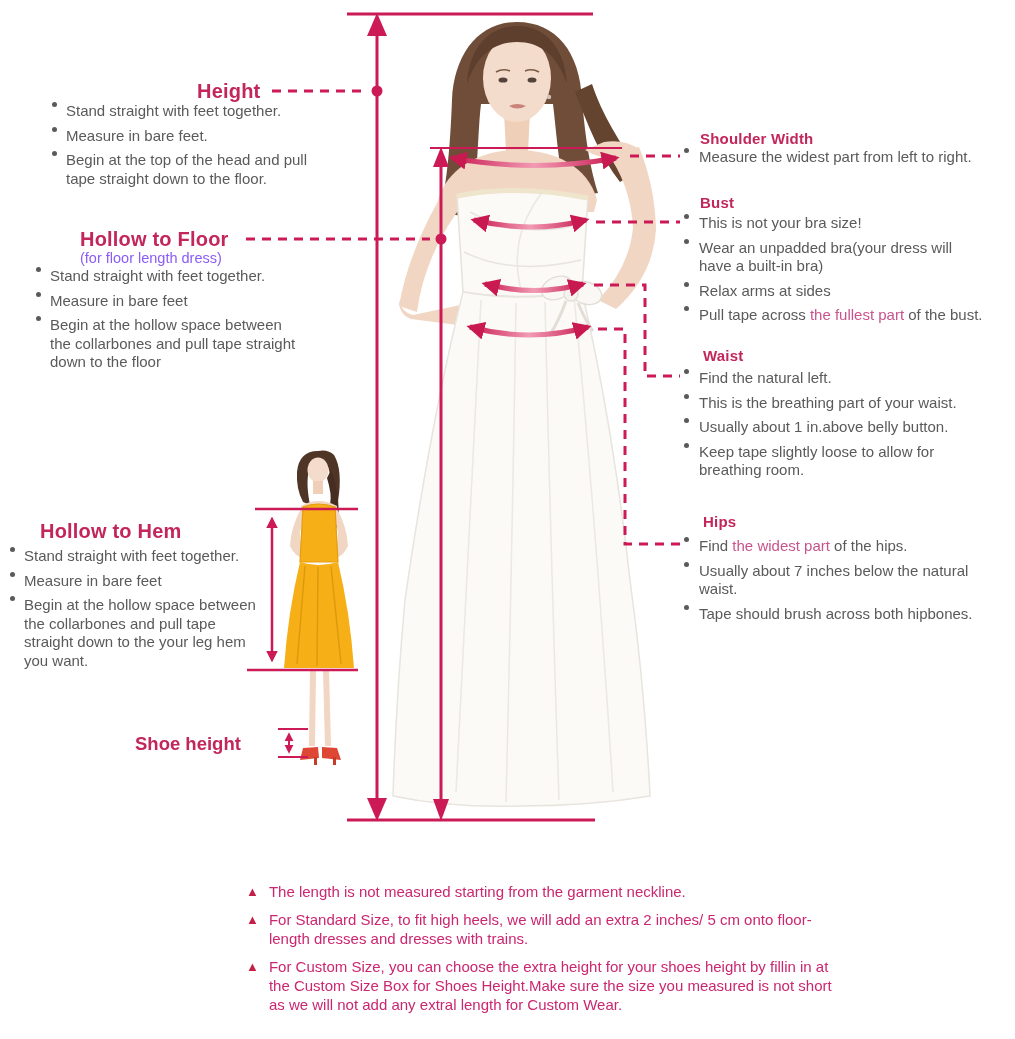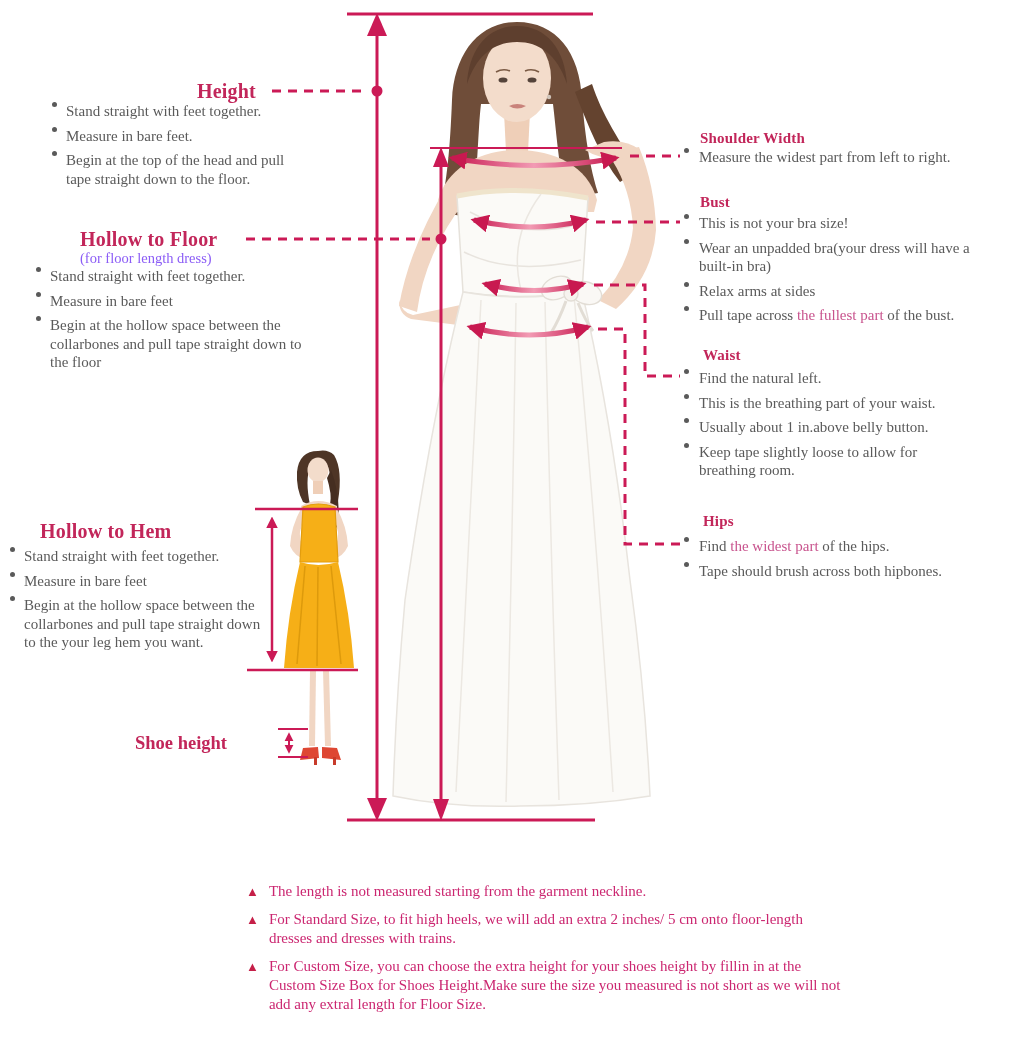--- a/index.html
+++ b/index.html
@@ -1,18 +1,18 @@
 <!DOCTYPE html>
 <html><head>
 <meta charset="utf-8">
 <style>
   html,body{margin:0;padding:0;background:#fff;}
   .canvas{
     position:relative;width:1015px;height:1039px;background:#fff;
-    font-family:Liberation Serif, serif;overflow:hidden;
+    font-family:Liberation Sans, sans-serif;overflow:hidden;
   }
   .layer{position:absolute;left:0;top:0;}
   .title{
     position:absolute;font-weight:bold;font-size:20px;color:#C2265A;
     letter-spacing:.2px;white-space:nowrap;
   }
   .rtitle{font-size:15px;}
   .subtitle{
     position:absolute;font-size:14.5px;color:#8b5cf6;white-space:nowrap;
   }
@@ -272,32 +272,35 @@
         <span>Keep tape slightly loose to allow for breathing room.</span>
       </li>
   </ul>
 
   <div class="title rtitle" style="left:703px;top:513px;">Hips</div>
   <ul class="blist rlist" id="hips-list" style="left:684px;top:537px;width:322px;">
     <li>
       <span><span>Find </span><span class="hl">the widest part</span><span> of the hips.</span></span>
     </li>
     <li>
+        <span>Usually about 7 inches below the natural waist.</span>
+      </li>
+    <li>
         <span>Tape should brush across both hipbones.</span>
       </li>
   </ul>
 
   <div class="notes">
     <div class="note">
       <span class="tri">▲</span>
       <span class="ntext">The length is not measured starting from the garment neckline.</span>
     </div>
     <div class="note">
       <span class="tri">▲</span>
       <span class="ntext">For Standard Size, to fit high heels, we will add an extra 2 inches/ 5  cm onto floor-length dresses and dresses with trains.</span>
     </div>
     <div class="note">
       <span class="tri">▲</span>
-      <span class="ntext">For Custom Size, you can choose the extra height for your shoes height by fillin in at the Custom Size Box for Shoes Height.Make sure the size you measured is not short as we will not add any extral length for Floor Size.</span>
+      <span class="ntext">For Custom Size, you can choose the extra height for your shoes height by fillin in at the Custom Size Box for Shoes Height.Make sure the size you measured is not short as we will not add any extral length for Custom Wear.</span>
     </div>
   </div>
 
 </div>
 
 </body></html>

